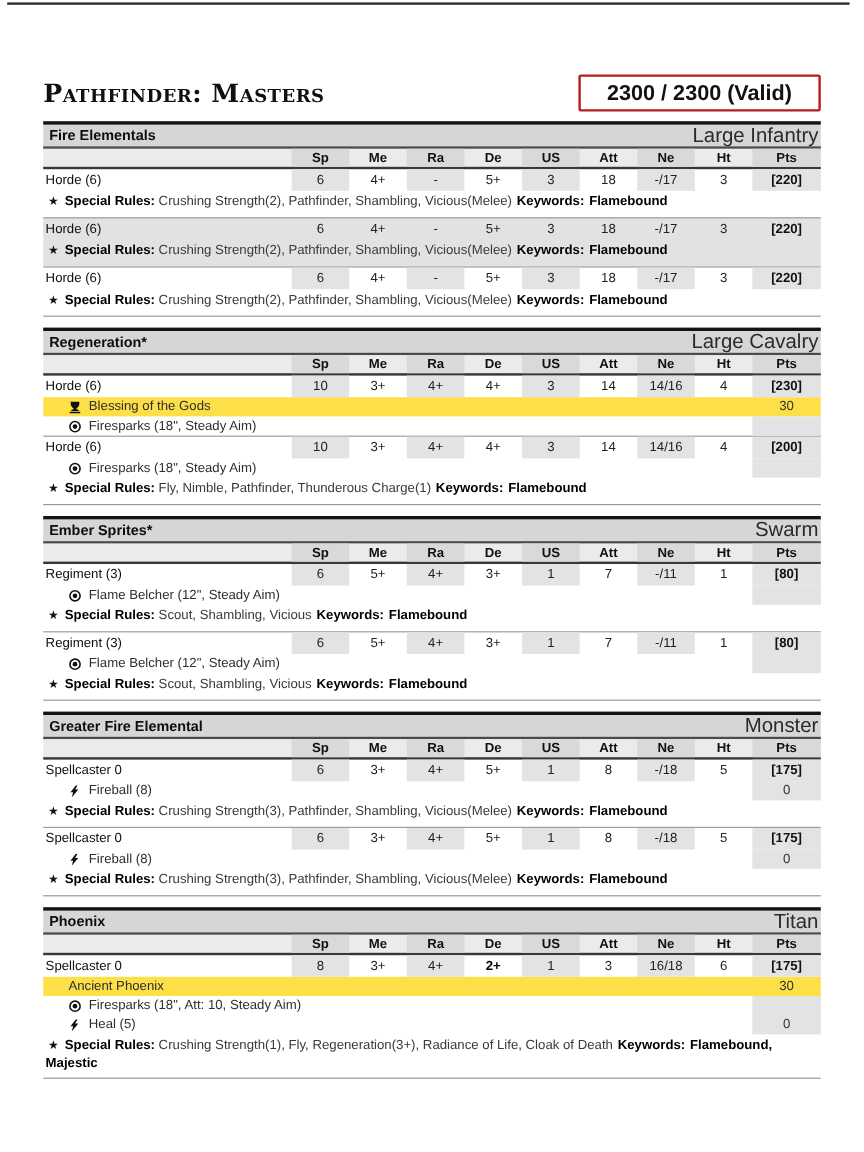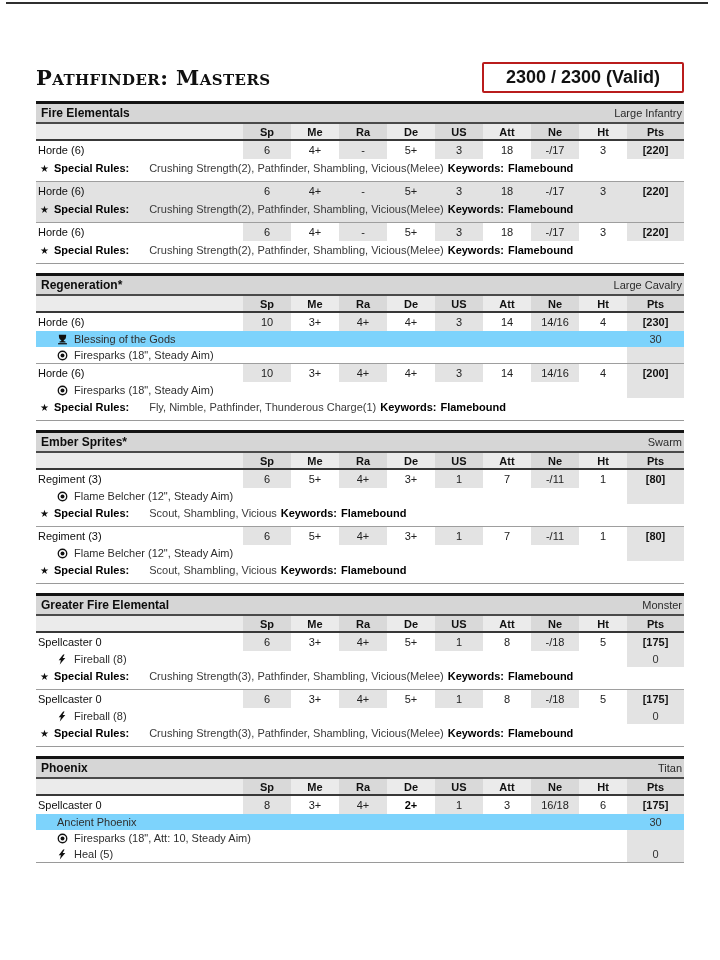--- a/index.html
+++ b/index.html
@@ -22,49 +22,49 @@
   }
   
   .section{border-top:3px solid #141414;border-bottom:1px solid #9a9a9a;margin-top:9px;}
   .section:first-child{margin-top:0;}
   .section-header{
     display:flex;justify-content:space-between;align-items:center;
     background:#d6d6d6;border-bottom:2px solid #4a4a4a;
     padding:3px 2px 3px 5px;height:20px;
   }
   .section-name{font-weight:bold;font-size:12px;color:#0d0d0d;}
-  .section-type{font-size:11px;color:#2b2b2b;}
+  .section-type{font-size:17px;color:#2b2b2b;}
   
   .grid-row{display:grid;grid-template-columns:1fr repeat(8,48px) 57px;align-items:center;}
   .cell{height:100%;display:flex;align-items:center;justify-content:center;}
   .name-cell{justify-content:flex-start;padding-left:2px;}
   .stat-cell{font-size:11px;color:#212121;}
   .stat-cell.shaded{background:#e3e3e3;}
   .stat-cell.bold{font-weight:bold;color:#000;}
   .stats-header-row{height:17px;background:#ebebeb;border-bottom:2px solid #383838;}
   .stats-header-row .stat-cell{font-weight:bold;color:#111;}
   .stats-header-row .stat-cell.shaded{background:#d9d9d9;}
   .unit-row{height:18px;}
   .unit-name{font-weight:normal;font-size:11px;color:#0e0e0e;}
   .pts-cell{font-weight:bold;color:#111;}
   .unit-block.not-first{border-top:1px solid #9e9e9e;}
   .unit-block.highlighted{background:#e2e2e2;}
   .unit-block.highlighted .stat-cell.shaded{background:transparent;}
   
   .option-row{height:16px;}
-  .option-row.shaded-row{background:#7dd3fc;}
+  .option-row.shaded-row{background:#fde047;}
   .option-label-cell{grid-column:1/10;justify-content:flex-start;padding-left:21px;}
   .option-label-cell.no-icon{padding-left:21px;}
   .opt-icon{display:inline-flex;width:12px;margin-right:5px;align-items:center;}
   .option-label{font-size:11px;color:#2e2e2e;white-space:nowrap;}
   .opt-pts{grid-column:10;font-weight:normal;font-size:11px;color:#333;}
   
   .special-row{padding:2px 2px 5px 2px;font-size:11px;line-height:14px;color:#3a3a3a;}
   .star-icon{font-size:10px;color:#111;margin:0 5px 0 2px;}
-  .sr-label{color:#000;margin-right:20px;}
+  .sr-label{color:#000;margin-right:3px;}
   .sr-text{margin-right:4px;}
   .kw-label{color:#000;margin-right:4px;}
   .kw-value{color:#000;}
 </style>
 </head>
 <body>
 
 <div class="page-top-rule"></div>
 <div class="content">
   <div class="title-row">
@@ -412,16 +412,17 @@
             <div class="cell option-label-cell">
               <span class="opt-icon">
                 <svg viewBox="0 0 14 14" width="10" height="11">
                   <path fill="#111" d="M8.6 0 2.4 8.1h3.1L3.9 14l7.7-9.2H7.9L10.6 0z"></path>
                 </svg>
               </span>
               <span class="option-label">Heal (5)</span>
             </div>
             <div class="cell stat-cell opt-pts shaded">0</div>
           </div>
+          <div class="special-row"><span class="star-icon">★</span><b class="sr-label">Special Rules:</b><span class="sr-text">Crushing Strength(1), Fly, Regeneration(3+), Radiance of Life, Cloak of Death</span><b class="kw-label">Keywords:</b><b class="kw-value">Flamebound, Majestic</b></div>
         </div>
       </section>
     </div>
 </div>
 
 </body></html>

